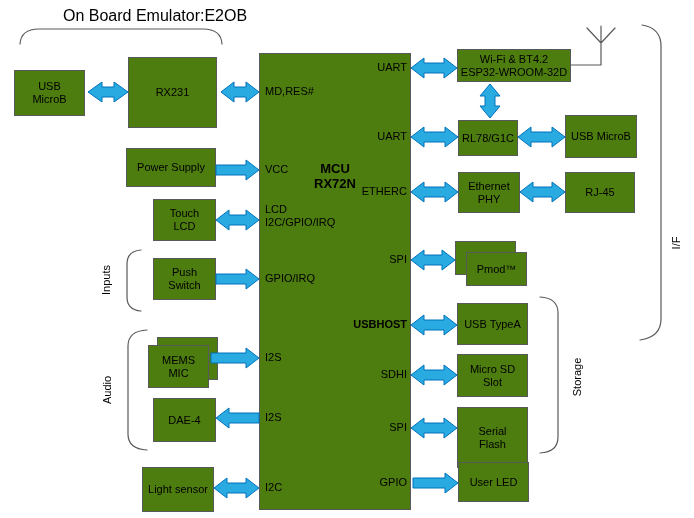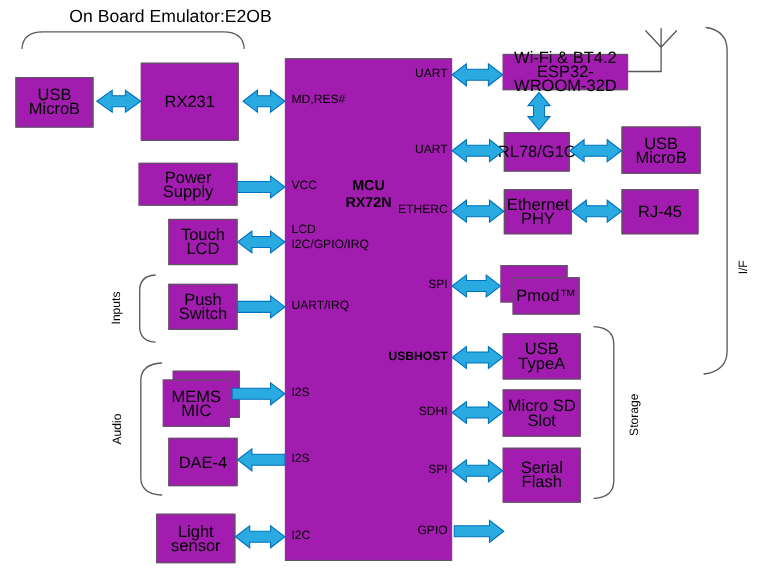--- a/index.html
+++ b/index.html
@@ -8,23 +8,23 @@
     --arrow-stroke:#0071bc;
     --text:#000000;
     --bg:#ffffff;
   }
   html,body{margin:0;padding:0;background:var(--bg);}
   .canvas{
     position:relative;width:694px;height:518px;background:var(--bg);
     font-family:"Liberation Sans",sans-serif;color:var(--text);overflow:hidden;
   }
   .box{
-    position:absolute;background:#a21caf;border:1px solid var(--line);
+    position:absolute;background:#4d7c0f;border:1px solid var(--line);
     display:flex;align-items:center;justify-content:center;text-align:center;
-    font-size:15px;line-height:13px;white-space:pre-line;box-sizing:border-box;
+    font-size:11px;line-height:13px;white-space:pre-line;box-sizing:border-box;
   }
   .port{
     position:absolute;font-size:11px;line-height:13px;white-space:pre-line;
   }
   .port.right{text-align:right;}
   .mcu-title{
     position:absolute;left:259px;top:161px;width:152px;text-align:center;
     font-size:13px;line-height:15px;font-weight:bold;white-space:pre-line;
   }
   .vlabel{
@@ -65,22 +65,23 @@
   <div class="box" style="left:458px;top:120px;width:60px;height:36px;">RL78/G1C</div>
   <div class="box" style="left:565px;top:115px;width:72px;height:43px;">USB MicroB</div>
   <div class="box" style="left:458px;top:172px;width:62px;height:41px;">Ethernet
 PHY</div>
   <div class="box" style="left:565px;top:172px;width:70px;height:41px;">RJ-45</div>
   <div class="box" style="left:455px;top:241px;width:61px;height:34px;"></div>
   <div class="box" style="left:466px;top:252px;width:61px;height:34px;">Pmod™</div>
   <div class="box" style="left:457px;top:303px;width:71px;height:42px;">USB TypeA</div>
   <div class="box" style="left:457px;top:354px;width:71px;height:43px;">Micro SD
 Slot</div>
-  <div class="box" style="left:457px;top:407px;width:71px;height:50px;">Serial
+  <div class="box" style="left:457px;top:407px;width:71px;height:61px;">Serial
 Flash</div>
+  <div class="box" style="left:458px;top:462px;width:71px;height:40px;">User LED</div>
 
   <svg class="layer" width="694" height="518" viewBox="0 0 694 518">
 
     <polygon class="arrow" points="88,92 102,82 102,87 114,87 114,82 128,92 114,102 114,97 102,97 102,102"></polygon>
     <polygon class="arrow" points="221,92 234,82 234,87 246,87 246,82 259,92 246,102 246,97 234,97 234,102"></polygon>
     <polygon class="arrow" points="216,165 246,165 246,160 259,170 246,180 246,175 216,175"></polygon>
     <polygon class="arrow" points="216,220 229,210 229,215 246,215 246,210 259,220 246,230 246,225 229,225 229,230"></polygon>
     <polygon class="arrow" points="216,274 246,274 246,269 259,279 246,289 246,284 216,284"></polygon>
     <polygon class="arrow" points="211,353 246,353 246,348 259,358 246,368 246,363 211,363"></polygon>
     <polygon class="arrow" points="216,418 229,408 229,413 259,413 259,423 229,423 229,428"></polygon>
@@ -113,21 +114,21 @@
   <div class="vlabel" style="left:577px;top:377px;">Storage</div>
   <div class="vlabel" style="left:676px;top:243px;">I/F</div>
 
   <div class="mcu-title">MCU
 RX72N</div>
 
   <div class="port" style="left:265px;top:85px;">MD,RES#</div>
   <div class="port" style="left:265px;top:163px;">VCC</div>
   <div class="port" style="left:265px;top:203px;">LCD
 I2C/GPIO/IRQ</div>
-  <div class="port" style="left:265px;top:272px;">UART/IRQ</div>
+  <div class="port" style="left:265px;top:272px;">GPIO/IRQ</div>
   <div class="port" style="left:265px;top:351px;">I2S</div>
   <div class="port" style="left:265px;top:411px;">I2S</div>
   <div class="port" style="left:265px;top:481px;">I2C</div>
 
   <div class="port right" style="right:287px;top:61px;">UART</div>
   <div class="port right" style="right:287px;top:130px;">UART</div>
   <div class="port right" style="right:287px;top:185px;">ETHERC</div>
   <div class="port right" style="right:287px;top:253px;">SPI</div>
   <div class="port right" style="right:287px;top:318px;font-weight:bold;">USBHOST</div>
   <div class="port right" style="right:287px;top:368px;">SDHI</div>

